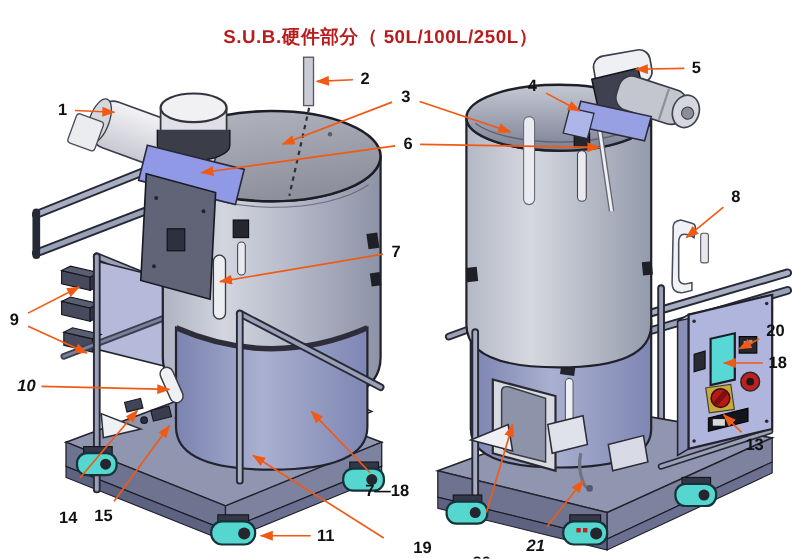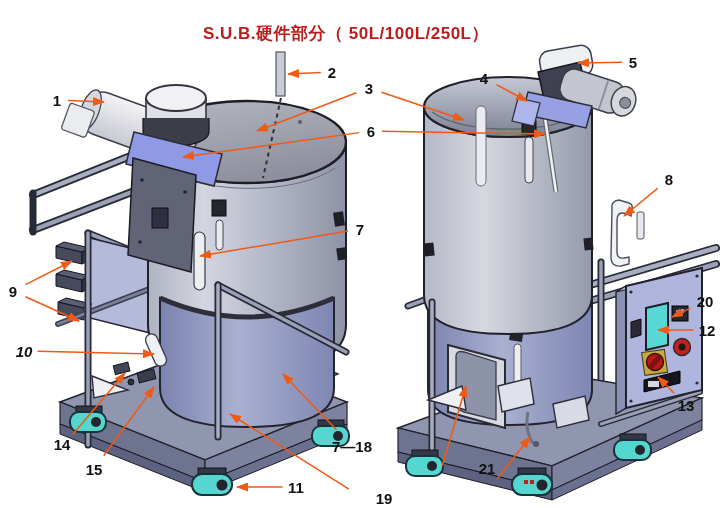--- a/index.html
+++ b/index.html
@@ -358,24 +358,24 @@
       <div class="callout-label" style="left: 332px; top: 72px;">2</div>
       <div class="callout-label" style="left: 369px; top: 88px;">3</div>
       <div class="callout-label" style="left: 484px; top: 78px;">4</div>
       <div class="callout-label" style="left: 633px; top: 62px;">5</div>
       <div class="callout-label" style="left: 371px; top: 131px;">6</div>
       <div class="callout-label" style="left: 360px; top: 229px;">7</div>
       <div class="callout-label" style="left: 669px; top: 179px;">8</div>
       <div class="callout-label" style="left: 13px; top: 291px;">9</div>
       <div class="callout-label" style="left: 24px; top: 351px; font-style: italic;">10</div>
       <div class="callout-label" style="left: 705px; top: 301px;">20</div>
-      <div class="callout-label" style="left: 707px; top: 330px;">12</div>
+      <div class="callout-label" style="left: 707px; top: 330px;">18</div>
       <div class="callout-label" style="left: 686px; top: 405px;">13</div>
-      <div class="callout-label" style="left: 62px; top: 444px;">14</div>
+      <div class="callout-label" style="left: 62px; top: 471px;">14</div>
       <div class="callout-label" style="left: 94px; top: 469px; text-align: right;">15</div>
       <div class="callout-label" style="left: 296px; top: 487px;">11</div>
       <div class="callout-label" style="left: 352px; top: 446px;">7—18</div>
       <div class="callout-label" style="left: 384px; top: 498px; text-align: center;">19</div>
       <div class="callout-label" style="left: 438px; top: 480px; margin-top: 32px;">20</div>
-      <div class="callout-label" style="left: 487px; top: 468px;">21</div>
+      <div class="callout-label" style="left: 487px; top: 496px; font-style: italic;">21</div>
     </div>
 
 </div>
 
 </body></html>

